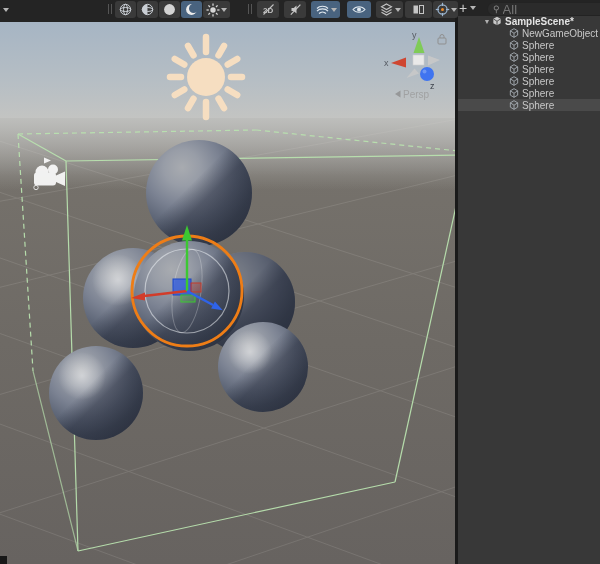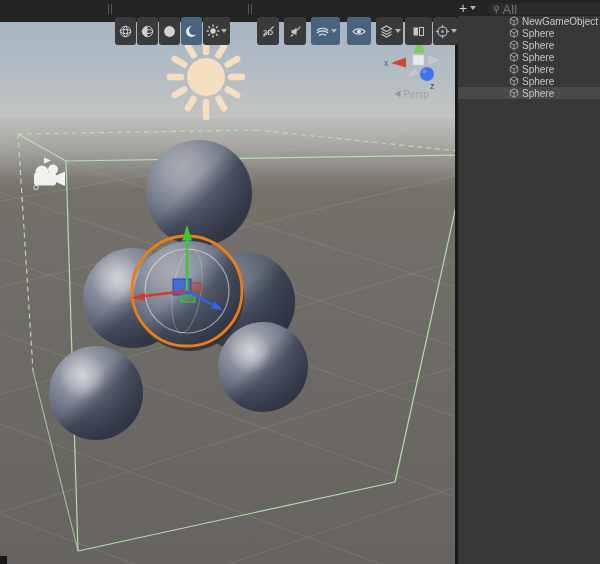--- a/index.html
+++ b/index.html
@@ -1,21 +1,21 @@
 <!DOCTYPE html>
 <html><head>
 <meta charset="utf-8">
 <style>
   html,body{margin:0;padding:0;background:#242424;width:600px;height:564px;overflow:hidden;
     font-family:"Liberation Sans",sans-serif;-webkit-font-smoothing:antialiased;}
   #app{position:relative;width:600px;height:564px;}
   
   .topbar{position:absolute;left:0;top:0;width:600px;height:16px;background:#242424;z-index:5;}
   .topbar-ext{position:absolute;left:0;top:16px;width:455px;height:6px;background:#242424;z-index:5;}
-  .tbtn{position:absolute;top:17px;height:28px;background:#3a3a3a;border-radius:3px;
+  .tbtn{position:absolute;top:1px;height:17px;background:#3a3a3a;border-radius:3px;
     display:flex;align-items:center;justify-content:center;gap:1px;z-index:6;}
   .tbtn.active{background:#49637f;}
   .tbtn.flat{background:transparent;}
   .sep{position:absolute;top:4px;width:1px;height:10px;background:#555;z-index:6;}
   .dd{width:0;height:0;border-left:3px solid transparent;border-right:3px solid transparent;border-top:4px solid #b5b5b5;}
   .plus-btn{position:absolute;left:459px;top:0px;width:22px;height:16px;color:#cfcfcf;
     font-size:14px;line-height:15px;display:flex;align-items:center;gap:3px;z-index:6;cursor:default;}
   .searchbox{position:absolute;left:487px;top:2px;width:110px;height:12px;background:#2b2b2b;
     border:1px solid #232323;border-radius:7px;display:flex;align-items:center;padding:0 5px;gap:3px;z-index:6;}
   .searchbox input{background:transparent;border:none;outline:none;color:#9a9a9a;font-size:13px;
@@ -343,20 +343,28 @@
       </g>
     </g>
 
     <rect x="0" y="534" width="7" height="8" fill="#181818"></rect>
   </svg>
   </div>
 
   <div class="divider"></div>
   <div class="panel">
     <div class="rows">
+      <div class="row scene-row">
+        <span class="tw">▼</span>
+        <svg class="icon-cube" width="10" height="10" viewBox="0 0 12 12">
+          <path d="M6 0.8 L10.4 3.4 V8.6 L6 11.2 L1.6 8.6 V3.4 Z" fill="#c8c8c8"></path>
+          <path d="M6 11.2 V6.3 M1.6 3.4 L6 6.3 L10.4 3.4" stroke="#383838" stroke-width="1" fill="none"></path>
+        </svg>
+        <span class="lbl">SampleScene*</span>
+      </div>
       <div>
           <div class="row">
     <span class="child-pad"></span>
     <svg class="icon-cube" width="10" height="10" viewBox="0 0 12 12">
       <g fill="none" stroke="#aeb6bd" stroke-width="1">
         <path d="M6 0.8 L10.4 3.4 V8.6 L6 11.2 L1.6 8.6 V3.4 Z"></path>
         <path d="M6 11.2 V6.3 M1.6 3.4 L6 6.3 L10.4 3.4"></path>
       </g>
     </svg>
     <span class="lbl">NewGameObject</span>

